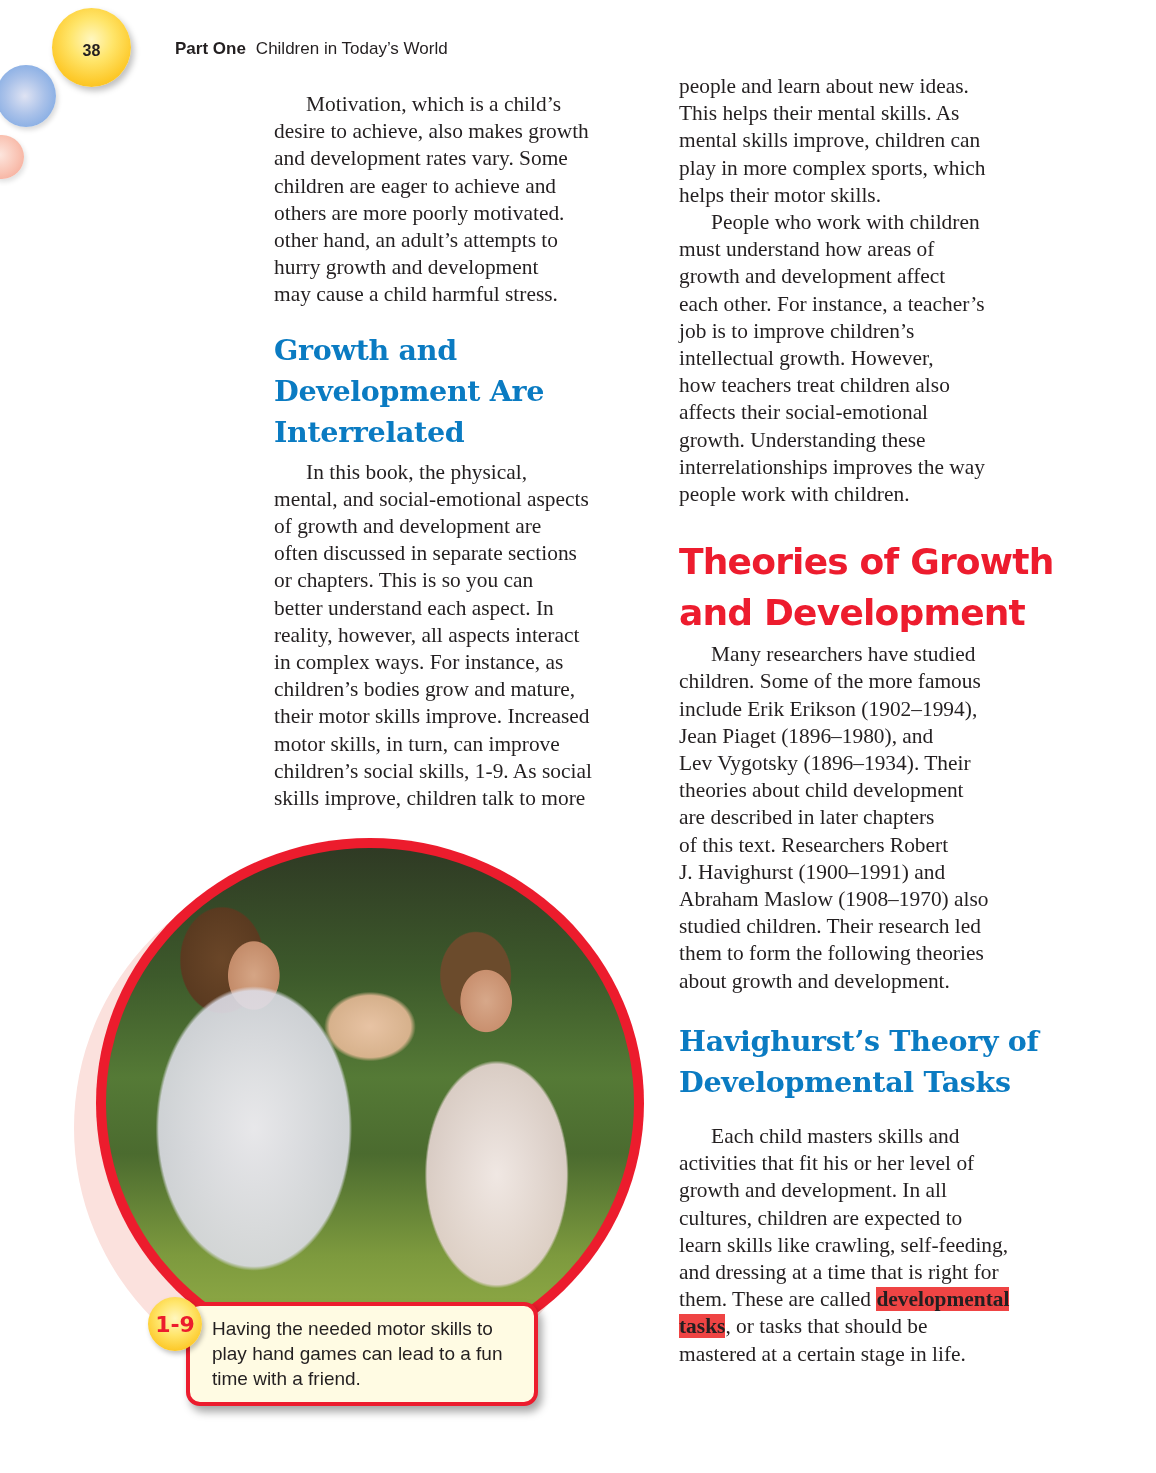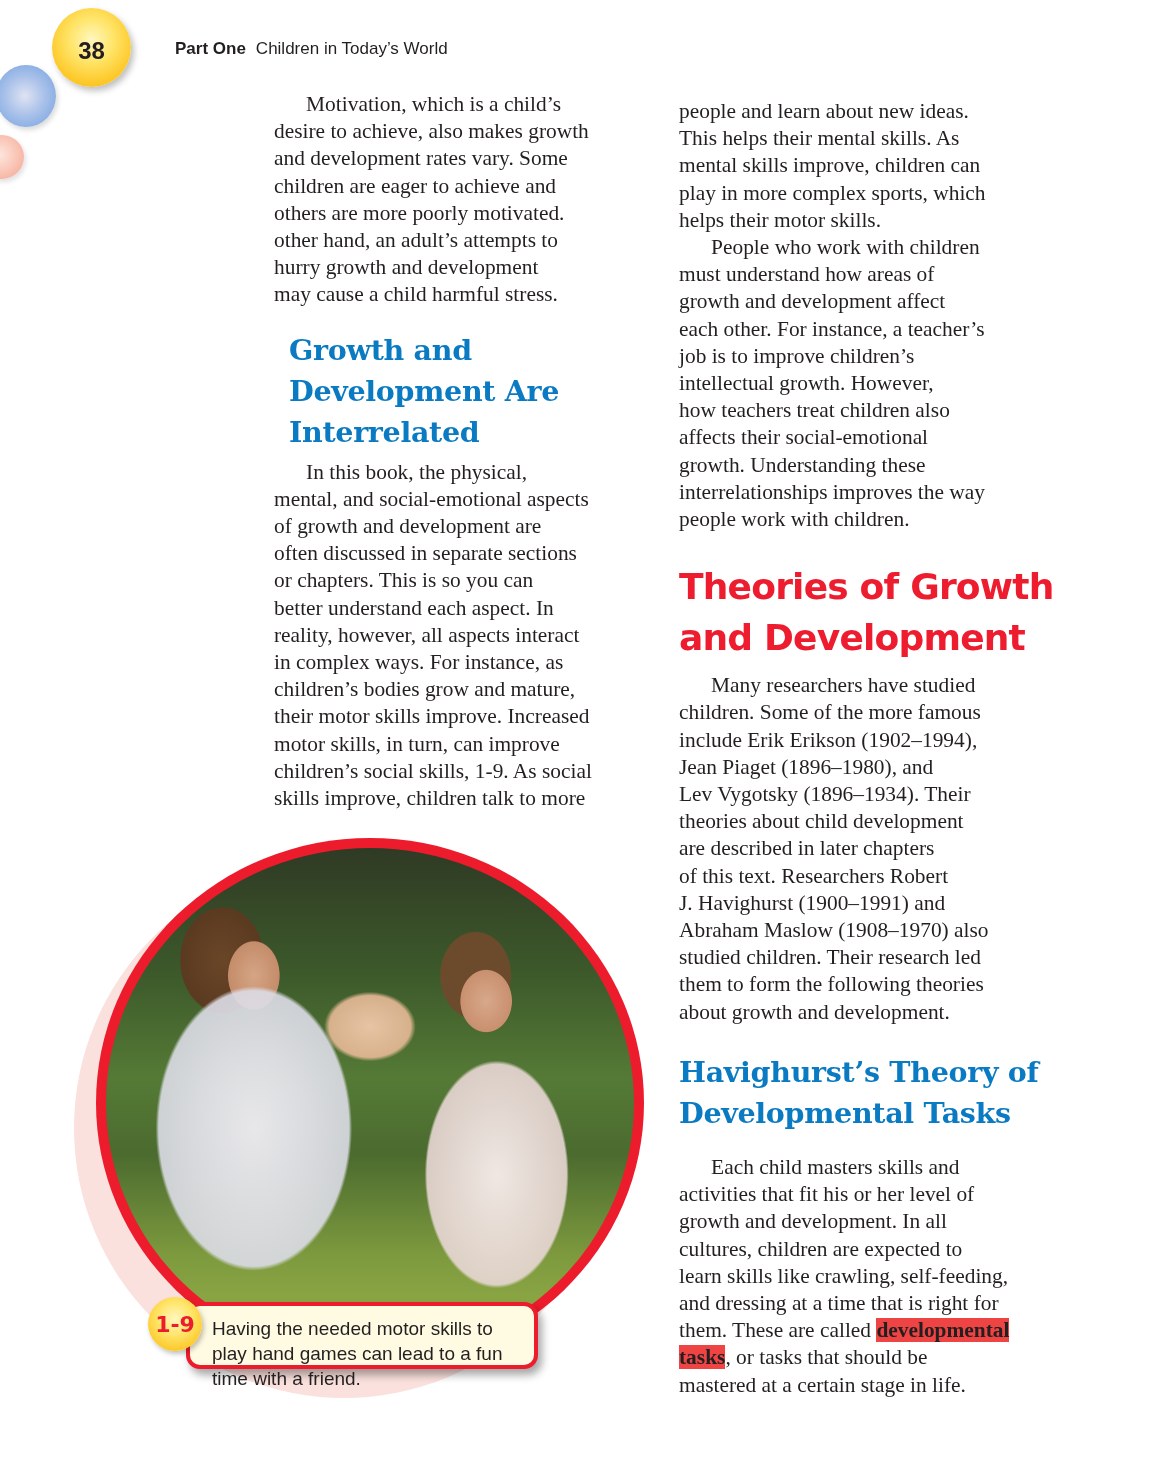--- a/index.html
+++ b/index.html
@@ -8,21 +8,21 @@
 
     
     .bubble { position: absolute; border-radius: 50%; }
     .bubble-yellow {
       left: 52px; top: 8px; width: 79px; height: 79px;
       background: radial-gradient(circle at 50% 40%, #fff7c0 0%, #ffe56a 35%, #fdc92a 70%, #f2b212 100%);
       box-shadow: 3px 4px 6px rgba(0,0,0,0.25);
       display: flex; align-items: center; justify-content: center;
     }
     .bubble-yellow span {
-      font-family: "Liberation Sans", sans-serif; font-weight: bold; font-size: 24px; color: #231f20; margin-top: 7px;
+      font-family: "Liberation Sans", sans-serif; font-weight: bold; font-size: 16px; color: #231f20; margin-top: 7px;
     }
     .bubble-blue {
       left: -4px; top: 65px; width: 60px; height: 62px;
       background: radial-gradient(circle at 48% 50%, #dfe3f3 0%, #a9c1e9 45%, #6e9fe0 100%);
       box-shadow: 2px 3px 5px rgba(0,0,0,0.15);
     }
     .bubble-pink {
       left: -20px; top: 135px; width: 44px; height: 44px;
       background: radial-gradient(circle at 45% 45%, #fde6de 0%, #f9c2b2 55%, #f4a18e 100%);
       box-shadow: 2px 3px 5px rgba(0,0,0,0.12);
@@ -30,21 +30,21 @@
 
     .running-head {
       position: absolute; left: 175px; top: 39px;
       font-family: "Liberation Sans", sans-serif; font-size: 17px; color: #231f20;
       white-space: nowrap;
     }
     .running-head .part { font-weight: bold; margin-right: 10px; }
 
     .col { position: absolute; width: 375px; }
     .col-left { left: 274px; top: 91px; }
-    .col-right { left: 679px; top: 98px; }
+    .col-right { left: 679px; top: 73px; }
 
     .para {
       font-family: "Liberation Serif", serif;
       font-size: 21.4px; line-height: 27.2px; color: #231f20;
       white-space: pre-line;
     }
     .h-blue {
       font-family: "DejaVu Serif", serif; font-weight: bold;
       color: #0a7bc2; font-size: 28.5px; line-height: 41px;
       white-space: pre-line; letter-spacing: -0.3px;
@@ -78,21 +78,21 @@
         radial-gradient(ellipse 22% 36% at 74% 64%, rgba(246,236,234,0.96) 0%, rgba(232,214,212,0.9) 60%, rgba(0,0,0,0) 62%),
         radial-gradient(ellipse 8% 10% at 72% 30%, #d7a88a 0%, #c9906f 60%, rgba(0,0,0,0) 62%),
         radial-gradient(ellipse 11% 14% at 70% 25%, #6b4b2c 0%, #6b4b2c 60%, rgba(0,0,0,0) 62%),
         radial-gradient(ellipse 8% 11% at 28% 25%, #d5a585 0%, #c48c6a 60%, rgba(0,0,0,0) 62%),
         radial-gradient(ellipse 13% 17% at 22% 22%, #6a4628 0%, #5a3a20 60%, rgba(0,0,0,0) 62%),
         radial-gradient(ellipse 14% 11% at 50% 35%, rgba(240,200,170,0.95) 0%, rgba(230,185,150,0.9) 55%, rgba(0,0,0,0) 62%),
         linear-gradient(180deg, #2f3a24 0%, #3d5a2b 25%, #557a36 45%, #4b6b2f 60%, #7d9a3e 80%, #9ab34a 100%);
     }
 
     .caption-box {
-      position: absolute; left: 186px; top: 1302px; width: 352px; height: 67px;
+      position: absolute; left: 186px; top: 1302px; width: 352px; height: 104px;
       background: #fffbe3; border: 4px solid #ec1c2d; border-radius: 14px;
       box-shadow: 4px 6px 8px rgba(0,0,0,0.35);
       padding: 10px 10px 0 22px;
       font-family: "Liberation Sans", sans-serif; font-size: 19px; line-height: 25px; color: #231f20;
       white-space: pre-line;
     }
     .fig-badge {
       position: absolute; left: 148px; top: 1297px; width: 54px; height: 54px;
       border-radius: 50%;
       background: radial-gradient(circle at 50% 40%, #fff7c0 0%, #ffe56a 40%, #fdc92a 75%, #f2b212 100%);
@@ -117,21 +117,21 @@
 
 <div class="col col-left">
   <p class="para">  Motivation, which is a child’s
 desire to achieve, also makes growth
 and development rates vary. Some
 children are eager to achieve and
 others are more poorly motivated.</p>
   <p class="para">other hand, an adult’s attempts to
 hurry growth and development
 may cause a child harmful stress.</p>
-  <h2 class="h-blue" style="margin-top:21px; margin-bottom:6px;margin-left:15px;">Growth and
+  <h2 class="h-blue" style="margin-top:21px; margin-bottom:6px;">Growth and
 Development Are
 Interrelated</h2>
   <p class="para">  In this book, the physical,
 mental, and social-emotional aspects
 of growth and development are
 often discussed in separate sections
 or chapters. This is so you can
 better understand each aspect. In
 reality, however, all aspects interact
 in complex ways. For instance, as
@@ -152,21 +152,21 @@
 must understand how areas of
 growth and development affect
 each other. For instance, a teacher’s
 job is to improve children’s
 intellectual growth. However,
 how teachers treat children also
 affects their social-emotional
 growth. Understanding these
 interrelationships improves the way
 people work with children.</p>
-  <h1 class="h-red" style="margin-top:28px; margin-bottom:9px;">Theories of Growth
+  <h1 class="h-red" style="margin-top:28px; margin-bottom:3px;">Theories of Growth
 and Development</h1>
   <p class="para">  Many researchers have studied
 children. Some of the more famous
 include Erik Erikson (1902–1994),
 Jean Piaget (1896–1980), and
 Lev Vygotsky (1896–1934). Their
 theories about child development
 are described in later chapters
 of this text. Researchers Robert
 J. Havighurst (1900–1991) and

